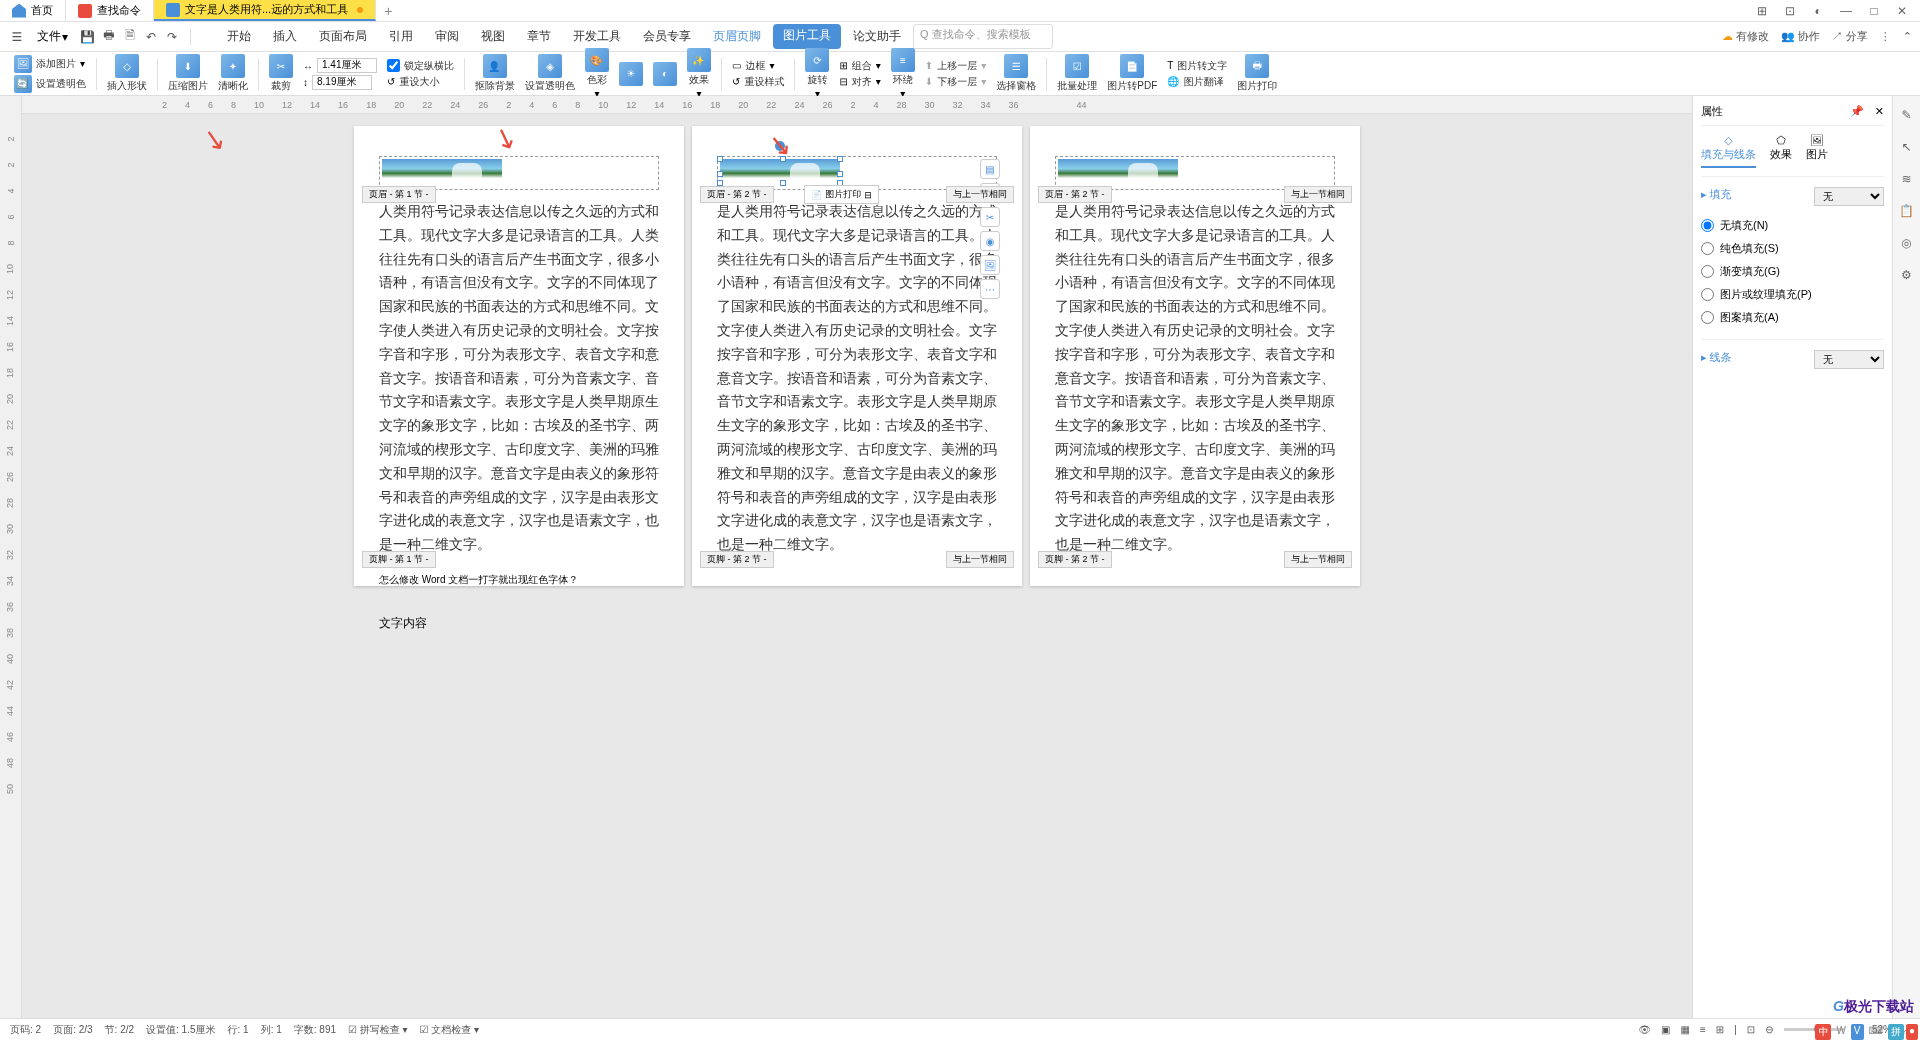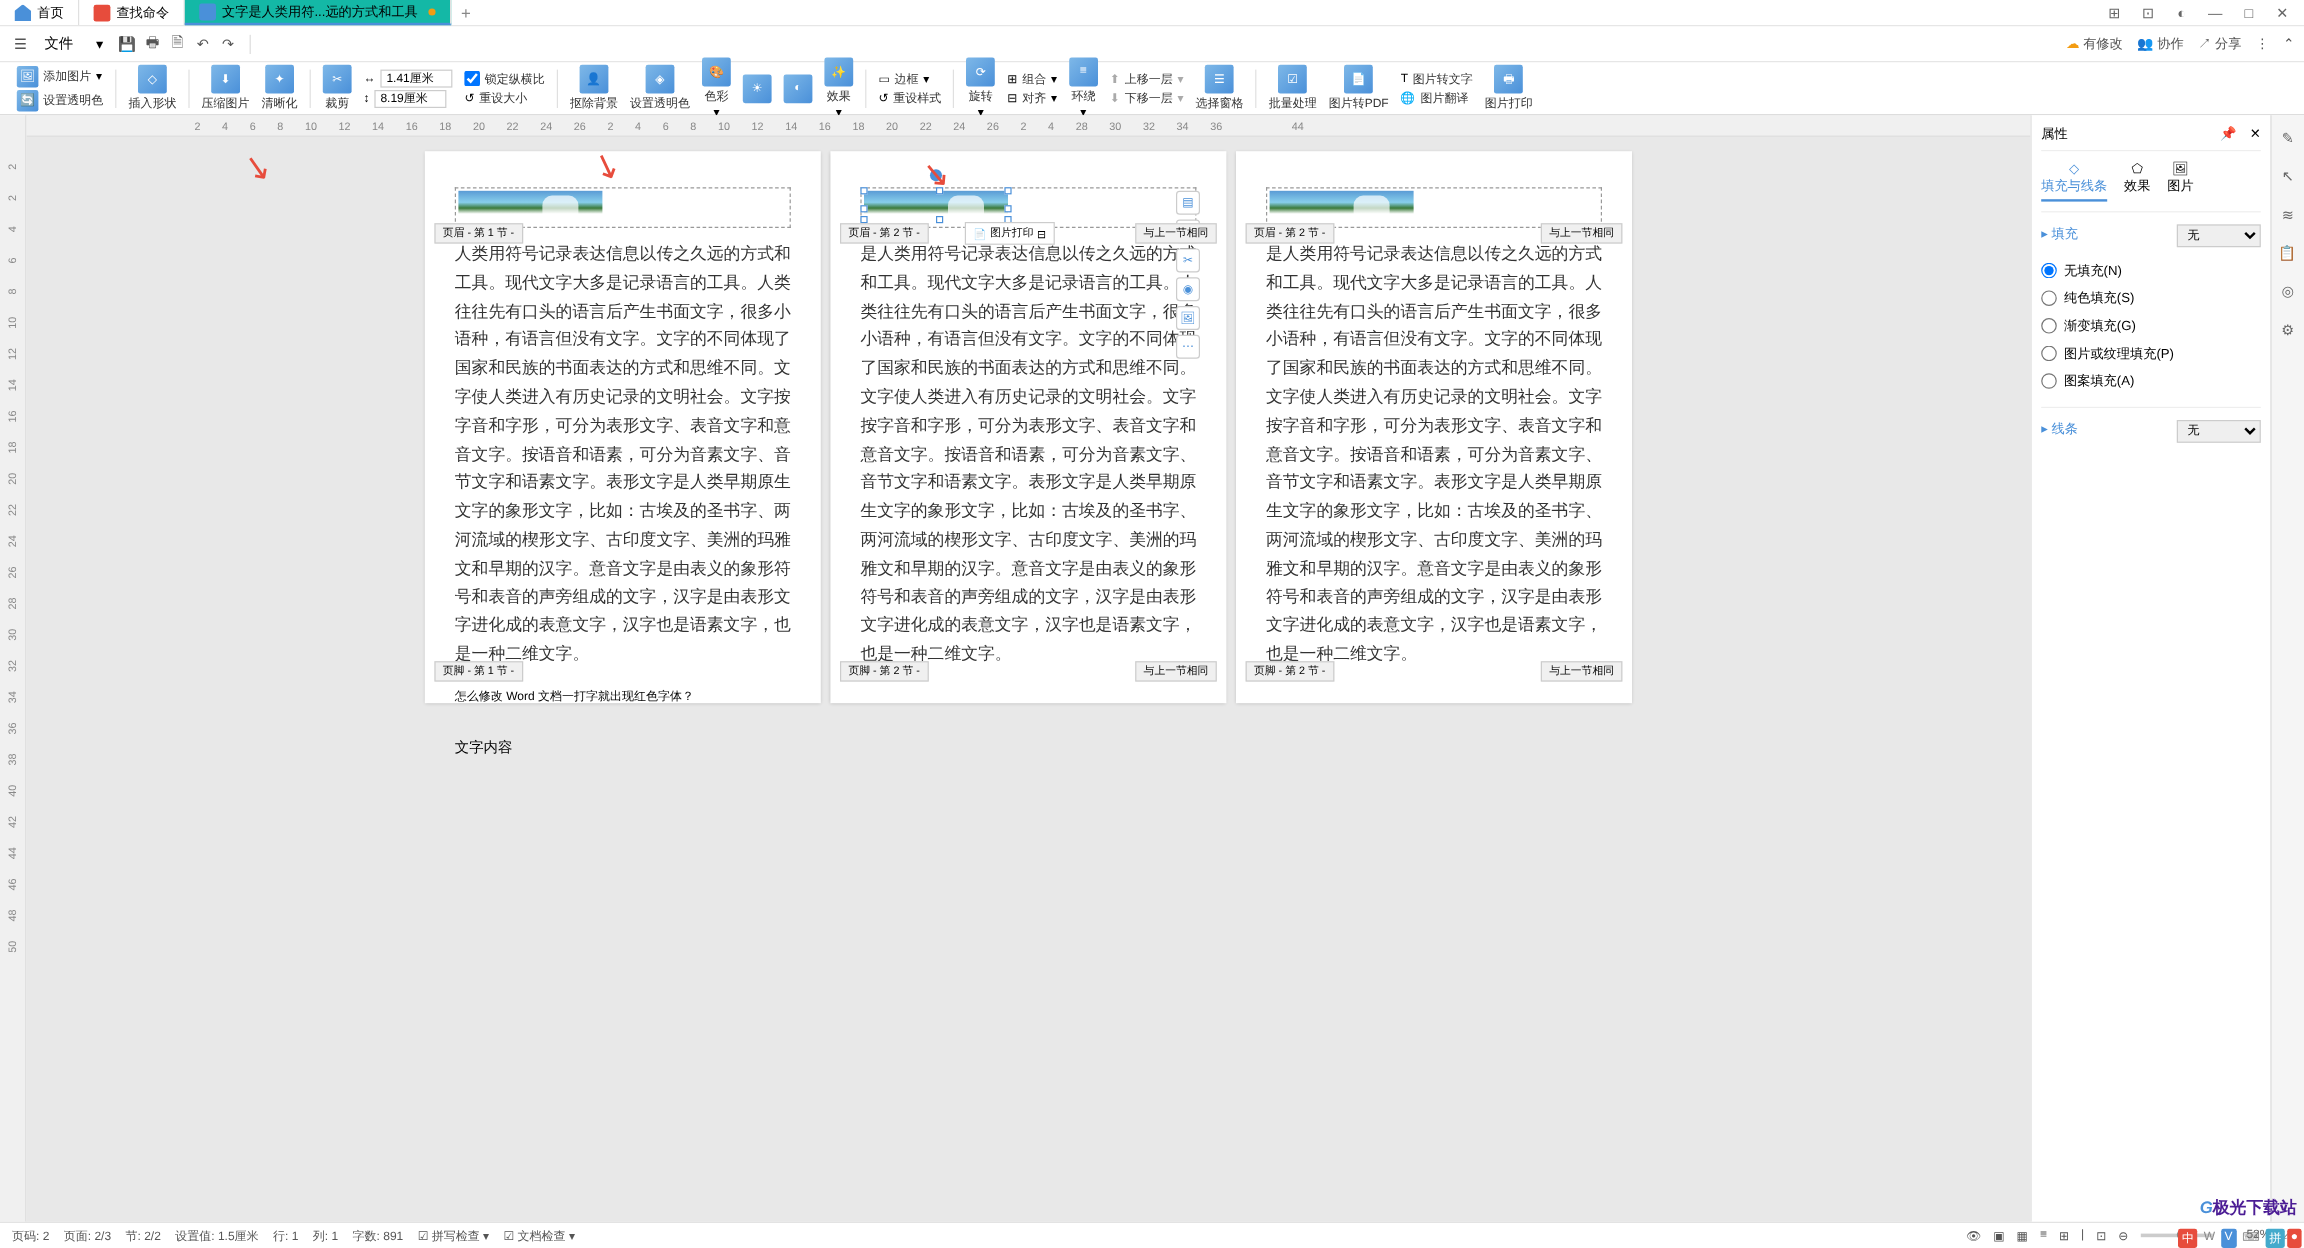--- a/index.html
+++ b/index.html
@@ -1,34 +1,34 @@
 <!DOCTYPE html>
 <html><head>
   <meta charset="utf-8">
   <style>
     * { margin: 0; padding: 0; box-sizing: border-box; }
     body { font-family: "Microsoft YaHei", sans-serif; font-size: 12px; background: #f5f5f5; overflow: hidden; }
     
     .titlebar { height: 22px; background: #fff; display: flex; align-items: center; border-bottom: 1px solid #e0e0e0; }
     .tab { display: flex; align-items: center; padding: 0 12px; height: 100%; border-right: 1px solid #e0e0e0; gap: 5px; cursor: pointer; font-size: 11px; }
-    .tab.active { background: #14b8a6; border-bottom: 2px solid #4a90d9; }
+    .tab.active { background: #fde047; border-bottom: 2px solid #4a90d9; }
     .tab-icon { width: 14px; height: 14px; display: inline-block; }
     .tab-icon.home { background: #4a90d9; clip-path: polygon(50% 0, 100% 40%, 100% 100%, 0 100%, 0 40%); }
     .tab-icon.dk { background: #e74c3c; border-radius: 2px; }
     .tab-icon.doc { background: #4a90d9; border-radius: 2px; }
     .unsaved { width: 6px; height: 6px; background: #f39c12; border-radius: 50%; margin-left: 4px; }
     .tab-add { padding: 0 8px; font-size: 14px; color: #888; cursor: pointer; }
     .win-controls { margin-left: auto; display: flex; gap: 12px; padding-right: 10px; }
     .win-btn { width: 16px; height: 16px; cursor: pointer; display: flex; align-items: center; justify-content: center; color: #666; }
     
     .menubar { height: 30px; background: #fff; display: flex; align-items: center; padding: 0 8px; border-bottom: 1px solid #e0e0e0; }
     .menu-left { display: flex; align-items: center; gap: 3px; }
     .menu-icon { width: 18px; height: 18px; cursor: pointer; display: flex; align-items: center; justify-content: center; color: #555; }
     .menu-sep { width: 1px; height: 16px; background: #ddd; margin: 0 6px; }
-    .file-menu { display: flex; align-items: center; gap: 19px; padding: 0 8px; cursor: pointer; }
+    .file-menu { display: flex; align-items: center; gap: 1px; padding: 0 8px; cursor: pointer; }
     .menu-tabs { display: flex; margin-left: 20px; gap: 2px; }
     .menu-tab { padding: 4px 10px; cursor: pointer; color: #333; font-size: 12px; }
     .menu-tab.blue { color: #4a90d9; }
     .menu-pill { background: #4a90d9; color: #fff; border-radius: 4px; padding: 3px 10px; }
     .menu-right { margin-left: auto; display: flex; align-items: center; gap: 12px; font-size: 11px; color: #555; }
     .search-box { border: 1px solid #ddd; padding: 2px 6px; border-radius: 3px; font-size: 11px; color: #999; width: 140px; }
     
     .ribbon { height: 44px; background: #fff; display: flex; align-items: center; padding: 0 10px; border-bottom: 1px solid #ddd; gap: 2px; font-size: 10px; }
     .ribbon-group { display: flex; flex-direction: column; align-items: center; padding: 0 4px; gap: 1px; cursor: pointer; }
     .ribbon-group-h { display: flex; align-items: center; gap: 4px; padding: 0 4px; }
@@ -125,20 +125,35 @@
     <div class="file-menu">
         <span>文件</span>
         <span>▾</span>
       </div>
     <div class="menu-icon">💾</div>
     <div class="menu-icon">🖶</div>
     <div class="menu-icon">🗎</div>
     <div class="menu-icon">↶</div>
     <div class="menu-icon">↷</div>
     <div class="menu-sep"></div>
+  </div>
+  <div class="menu-tabs">
+    <div class="menu-tab">开始</div>
+    <div class="menu-tab">插入</div>
+    <div class="menu-tab">页面布局</div>
+    <div class="menu-tab">引用</div>
+    <div class="menu-tab">审阅</div>
+    <div class="menu-tab">视图</div>
+    <div class="menu-tab">章节</div>
+    <div class="menu-tab">开发工具</div>
+    <div class="menu-tab">会员专享</div>
+    <div class="menu-tab blue">页眉页脚</div>
+    <div class="menu-tab menu-pill">图片工具</div>
+    <div class="menu-tab">论文助手</div>
+    <div class="search-box">Q 查找命令、搜索模板</div>
   </div>
   <div class="menu-right">
     <span><span style="color:#f39c12">☁</span> <span>有修改</span></span>
     <span>👥 <span>协作</span></span>
     <span>↗ <span>分享</span></span>
     <span>⋮</span>
     <span>⌃</span>
   </div>
 </div>
 

